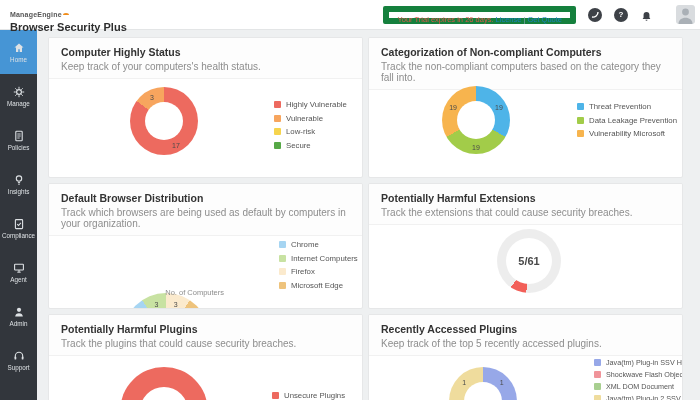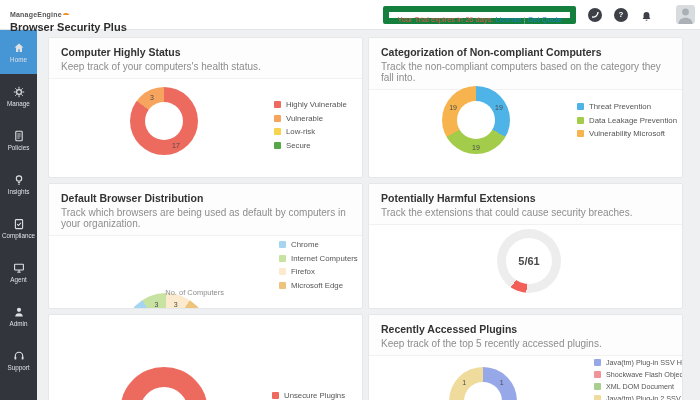--- a/index.html
+++ b/index.html
@@ -248,20 +248,24 @@
       </div>
       <div class="chart-wrap">
           <div class="ring" style="height: 64px; width: 64px; background: conic-gradient(rgb(237, 237, 237) 0deg, rgb(237, 237, 237) 185deg, rgb(242, 95, 88) 185deg, rgb(242, 95, 88) 214.508deg, rgb(237, 237, 237) 214.508deg, rgb(237, 237, 237) 360deg); font-weight: bold;">
             <div class="hole" style="height: 46px; width: 46px;"></div>
             <div class="gauge-txt">5/61</div>
           </div>
         </div>
     </section>
 
     <section class="card c4">
+      <div class="card-head">
+        <div class="card-title">Potentially Harmful Plugins</div>
+        <div class="card-sub">Track the plugins that could cause security breaches.</div>
+      </div>
       <div class="chart-wrap">
           <div class="ring" style="height: 88px; width: 88px; background: conic-gradient(rgb(237, 106, 95) 0deg, rgb(237, 106, 95) 360deg);">
             <div class="hole" style="height: 48px; width: 48px;"></div>
           </div>
         </div>
       <ul class="legend">
           <li>
             <span class="sw" style="background: rgb(237, 106, 95);"></span>
             <span class="lt">Unsecure Plugins</span>
           </li>

